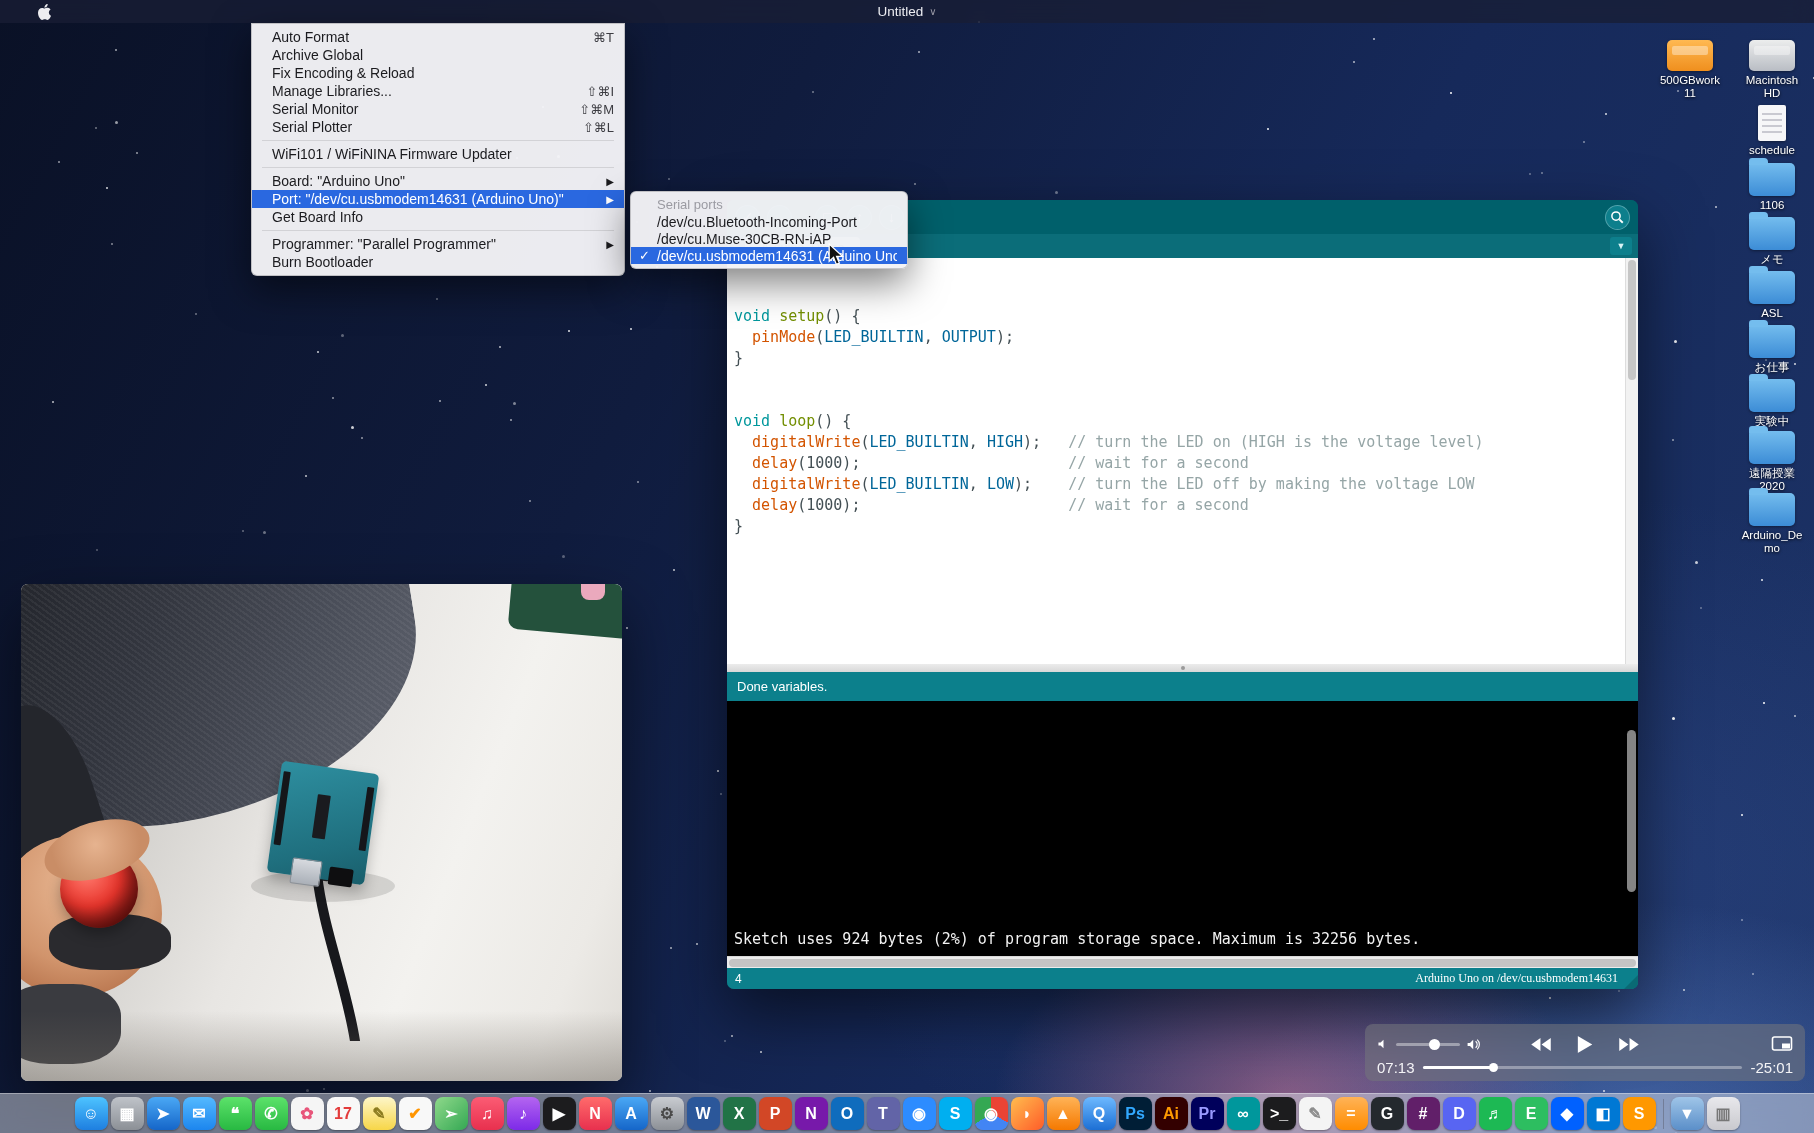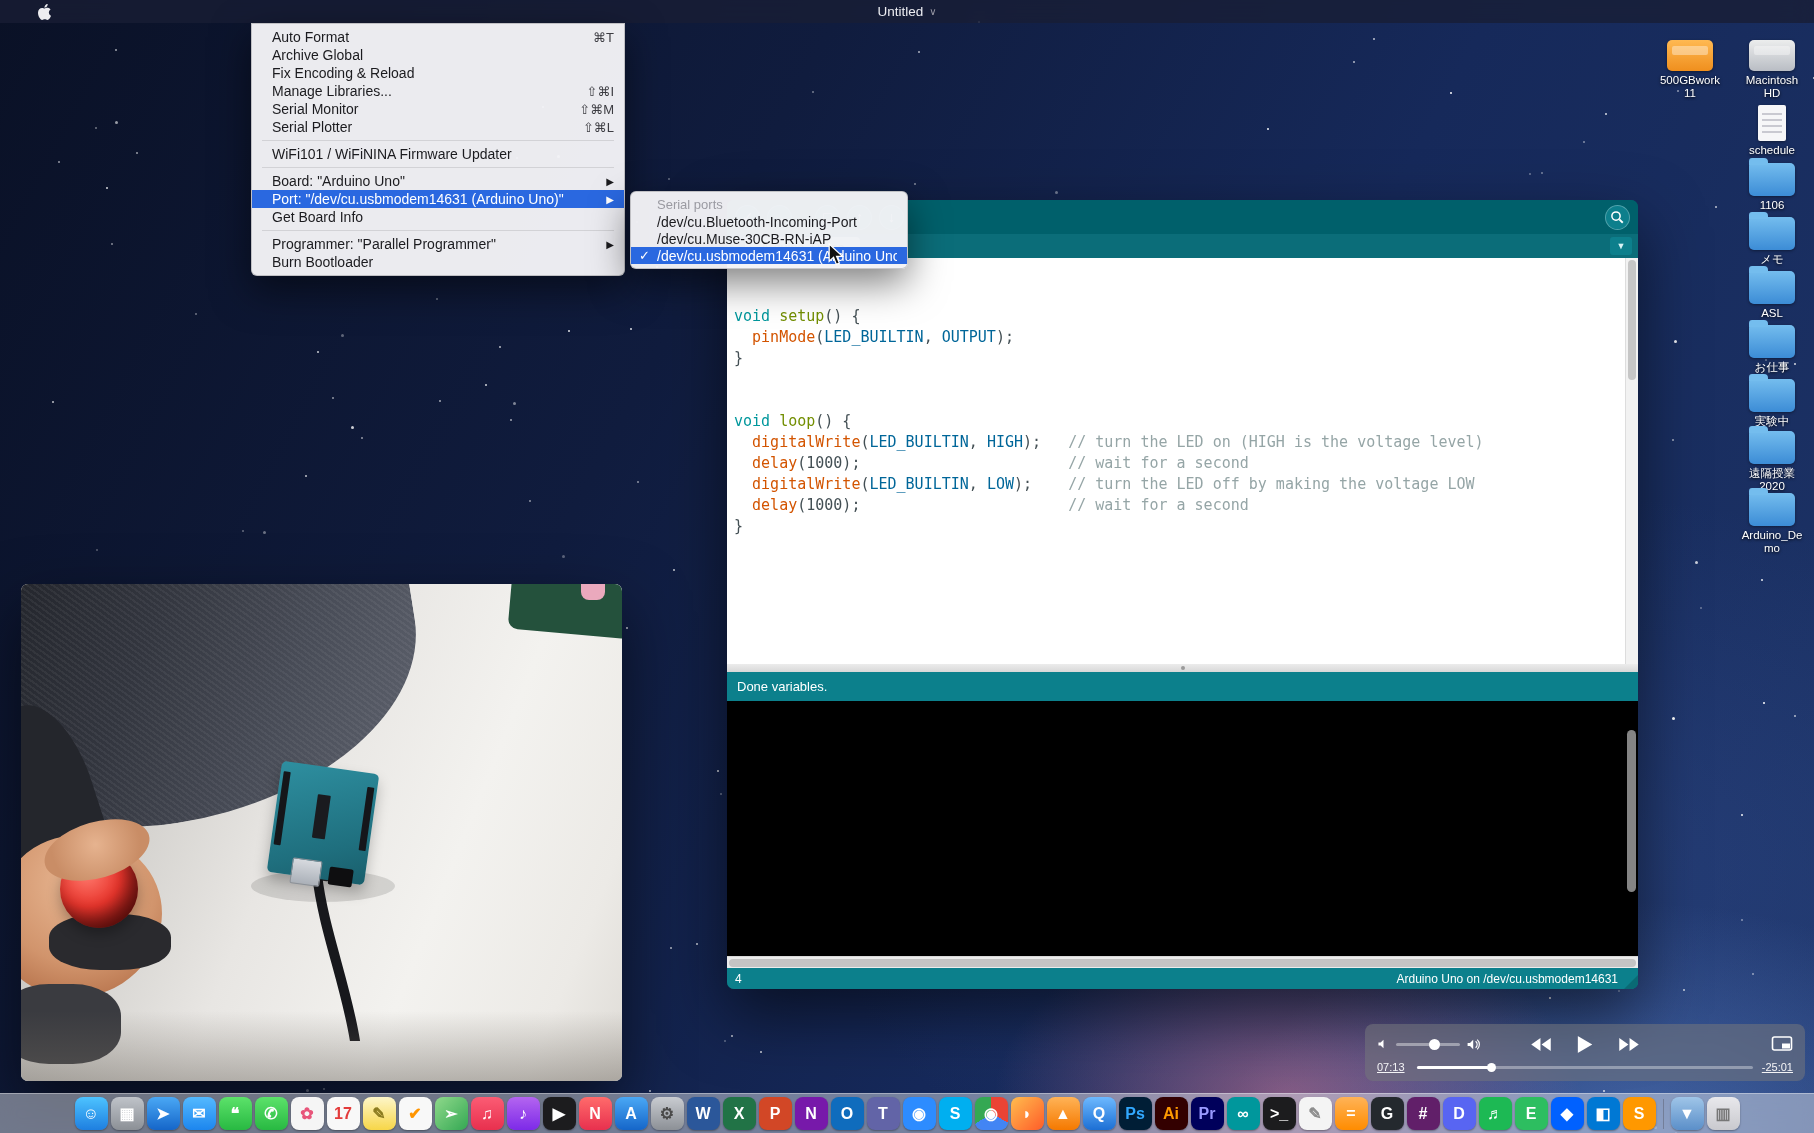--- a/index.html
+++ b/index.html
@@ -69,21 +69,21 @@
   .split { height:8px; background:linear-gradient(#ececec,#d8d8d8); position:relative; flex:0 0 auto; }
   .split::after { content:""; position:absolute; left:50%; top:2px; width:4px; height:4px; border-radius:50%; background:#9a9a9a; transform:translateX(-50%); }
   .ard-status { height:29px; background:#0c808c; color:#fff; font-size:13px; display:flex; align-items:center; padding:0 10px; flex:0 0 auto; }
   .ard-console { flex:1; background:#000; position:relative; overflow:hidden; }
   .con-text { position:absolute; left:7px; bottom:6px; right:22px; color:#f2f2f2; font-family:"DejaVu Sans Mono", monospace;
     font-size:15px; line-height:21px; white-space:pre; }
   .con-scroll { position:absolute; right:2px; top:29px; width:9px; height:162px; background:#9b9b9b; border-radius:5px; opacity:.85; }
   .hscroll { height:12px; background:#ececec; flex:0 0 auto; position:relative; border-top:1px solid #d8d8d8; }
   .hthumb { position:absolute; left:2px; right:2px; top:2px; height:8px; background:#c4c4c4; border-radius:4px; }
   .ard-footer { height:21px; background:#0c808c; display:flex; align-items:center; color:#fff; font-size:12px; padding:0 8px; flex:0 0 auto; position:relative; }
-  .foot-right { margin-left:auto; padding-right:12px; }
+  .foot-right { margin-left:auto; padding-right:12px;font-family:Liberation Serif, serif; }
   .grip { position:absolute; right:0; bottom:0; width:0; height:0; border-left:14px solid transparent; border-bottom:14px solid #0a6a74; }
 
   
   #movie-win { left:21px; top:584px; width:601px; height:497px; z-index:35; display:flex; flex-direction:column; background:#ddd; }
   #movie-win .titlebar { height:20px; font-size:12px; color:#6f6f73; }
   .mr-video { flex:1; position:relative; overflow:hidden;
     background:linear-gradient(112deg,#a8a5a2 0%, #cfcdc9 22%, #e8e6e3 45%, #f3f2ef 68%, #eceae6 88%, #dedbd6 100%); }
   .mr-arm { position:absolute; left:-60px; top:-50px; width:460px; height:285px; transform:rotate(-9deg);
     border-radius:0 30% 62% 45%;
     background: repeating-linear-gradient(45deg, rgba(255,255,255,0.05) 0 2px, rgba(0,0,0,0) 2px 5px),
@@ -120,21 +120,21 @@
   
   #playback { position:absolute; left:1365px; top:1024px; width:440px; height:57px; z-index:50;
     background:rgba(116,118,124,0.55); backdrop-filter:blur(6px); border-radius:8px; padding:6px 12px 4px; color:#fff; }
   .pb-row1 { position:relative; height:28px; display:flex; align-items:center; }
   .pb-vol { display:flex; align-items:center; gap:6px; }
   .pb-vtrack { width:64px; height:3px; background:rgba(255,255,255,0.4); border-radius:2px; position:relative; }
   .pb-vknob { position:absolute; top:-4px; width:11px; height:11px; border-radius:50%; background:#fff; }
   .pb-transport { position:absolute; left:50%; transform:translateX(-50%); display:flex; align-items:center; gap:26px; }
   .pb-pip { margin-left:auto; }
   .pb-row2 { display:flex; align-items:center; gap:8px; height:18px; }
-  .pb-time { font-size:11px; color:#f4f4f6; min-width:32px;text-decoration:underline; }
+  .pb-time { font-size:15px; color:#f4f4f6; min-width:32px; }
   .pb-track { flex:1; height:3px; background:rgba(255,255,255,0.35); border-radius:2px; position:relative; }
   .pb-fill { height:3px; background:#fff; border-radius:2px; width:0; }
   .pb-knob { position:absolute; top:-3px; width:9px; height:9px; border-radius:50%; background:#fff; }
 
   
   .dicon { position:absolute; width:84px; display:flex; flex-direction:column; align-items:center; z-index:10; }
   .dicon .lbl { margin-top:3px; font-size:11.5px; line-height:13px; color:#fff; text-align:center; max-width:70px;
     word-break:break-word; text-shadow:0 1px 3px rgba(0,0,0,0.95); }
   .fold { width:46px; height:33px; background:linear-gradient(#74bdee,#3c8cd6); border-radius:3px 5px 5px 5px;
     position:relative; box-shadow:0 1px 3px rgba(0,0,0,0.4); }
@@ -402,21 +402,21 @@
       <div class="code"><div> </div><div> </div><div><span style="color: rgb(0, 151, 156);">void</span><span style="color: rgb(67, 79, 84);"> </span><span style="color: rgb(114, 142, 0);">setup</span><span style="color: rgb(67, 79, 84);">() {</span></div><div><span style="color: rgb(67, 79, 84);">  </span><span style="color: rgb(211, 84, 0);">pinMode</span><span style="color: rgb(67, 79, 84);">(</span><span style="color: rgb(0, 102, 153);">LED_BUILTIN</span><span style="color: rgb(67, 79, 84);">, </span><span style="color: rgb(0, 102, 153);">OUTPUT</span><span style="color: rgb(67, 79, 84);">);</span></div><div><span style="color: rgb(67, 79, 84);">}</span></div><div> </div><div> </div><div><span style="color: rgb(0, 151, 156);">void</span><span style="color: rgb(67, 79, 84);"> </span><span style="color: rgb(114, 142, 0);">loop</span><span style="color: rgb(67, 79, 84);">() {</span></div><div><span style="color: rgb(67, 79, 84);">  </span><span style="color: rgb(211, 84, 0);">digitalWrite</span><span style="color: rgb(67, 79, 84);">(</span><span style="color: rgb(0, 102, 153);">LED_BUILTIN</span><span style="color: rgb(67, 79, 84);">, </span><span style="color: rgb(0, 102, 153);">HIGH</span><span style="color: rgb(67, 79, 84);">);   </span><span style="color: rgb(149, 165, 166);">// turn the LED on (HIGH is the voltage level)</span></div><div><span style="color: rgb(67, 79, 84);">  </span><span style="color: rgb(211, 84, 0);">delay</span><span style="color: rgb(67, 79, 84);">(1000);                       </span><span style="color: rgb(149, 165, 166);">// wait for a second</span></div><div><span style="color: rgb(67, 79, 84);">  </span><span style="color: rgb(211, 84, 0);">digitalWrite</span><span style="color: rgb(67, 79, 84);">(</span><span style="color: rgb(0, 102, 153);">LED_BUILTIN</span><span style="color: rgb(67, 79, 84);">, </span><span style="color: rgb(0, 102, 153);">LOW</span><span style="color: rgb(67, 79, 84);">);    </span><span style="color: rgb(149, 165, 166);">// turn the LED off by making the voltage LOW</span></div><div><span style="color: rgb(67, 79, 84);">  </span><span style="color: rgb(211, 84, 0);">delay</span><span style="color: rgb(67, 79, 84);">(1000);                       </span><span style="color: rgb(149, 165, 166);">// wait for a second</span></div><div><span style="color: rgb(67, 79, 84);">}</span></div></div>
       <div class="ed-scroll">
         <div class="ed-thumb"></div>
       </div>
     </div>
     <div class="split"></div>
     <div class="ard-status">
       <span>Done variables.</span>
     </div>
     <div class="ard-console">
-      <div class="con-text"></div>
+      <div class="con-text"><div>Sketch uses 924 bytes (2%) of program storage space. Maximum is 32256 bytes.</div></div>
       <div class="con-scroll"></div>
     </div>
     <div class="hscroll">
       <div class="hthumb"></div>
     </div>
     <div class="ard-footer">
       <span>4</span>
       <span class="foot-right">Arduino Uno on /dev/cu.usbmodem14631</span>
       <div class="grip"></div>
     </div>

